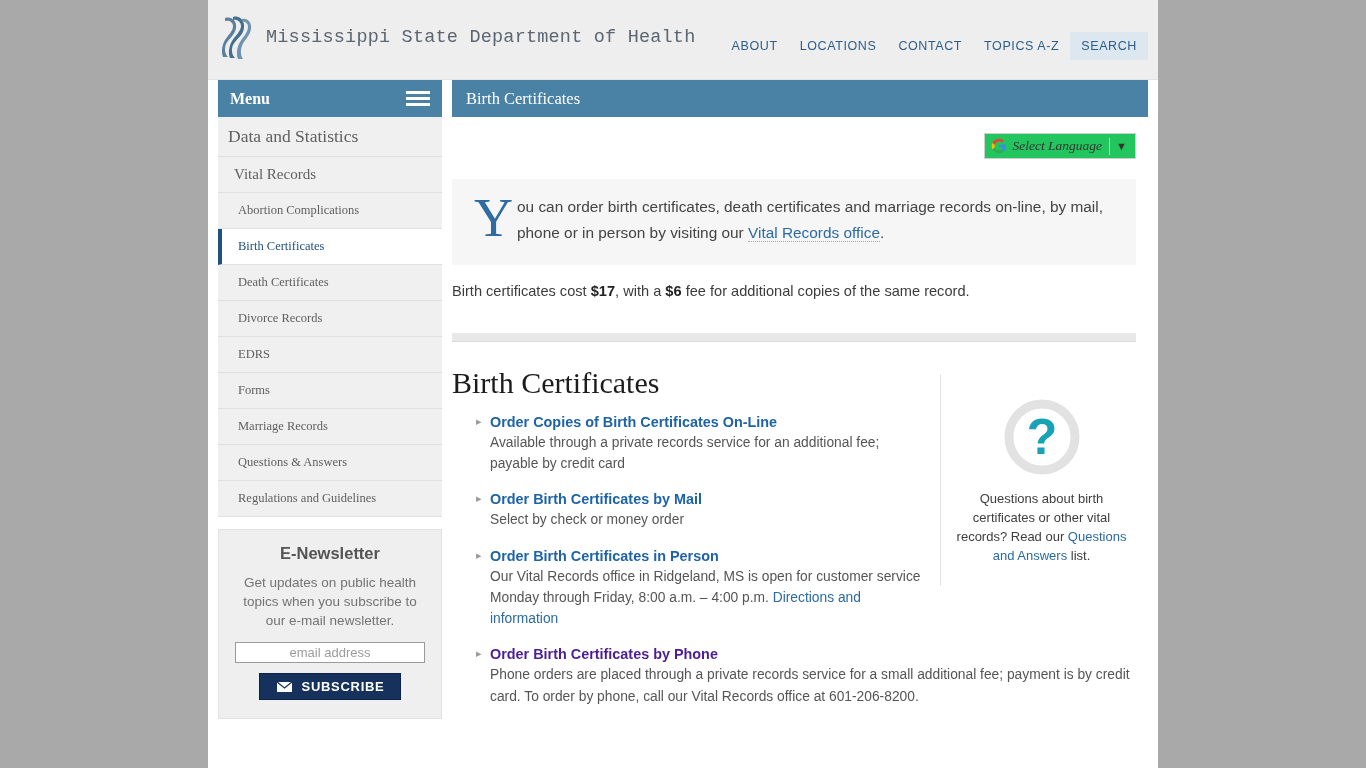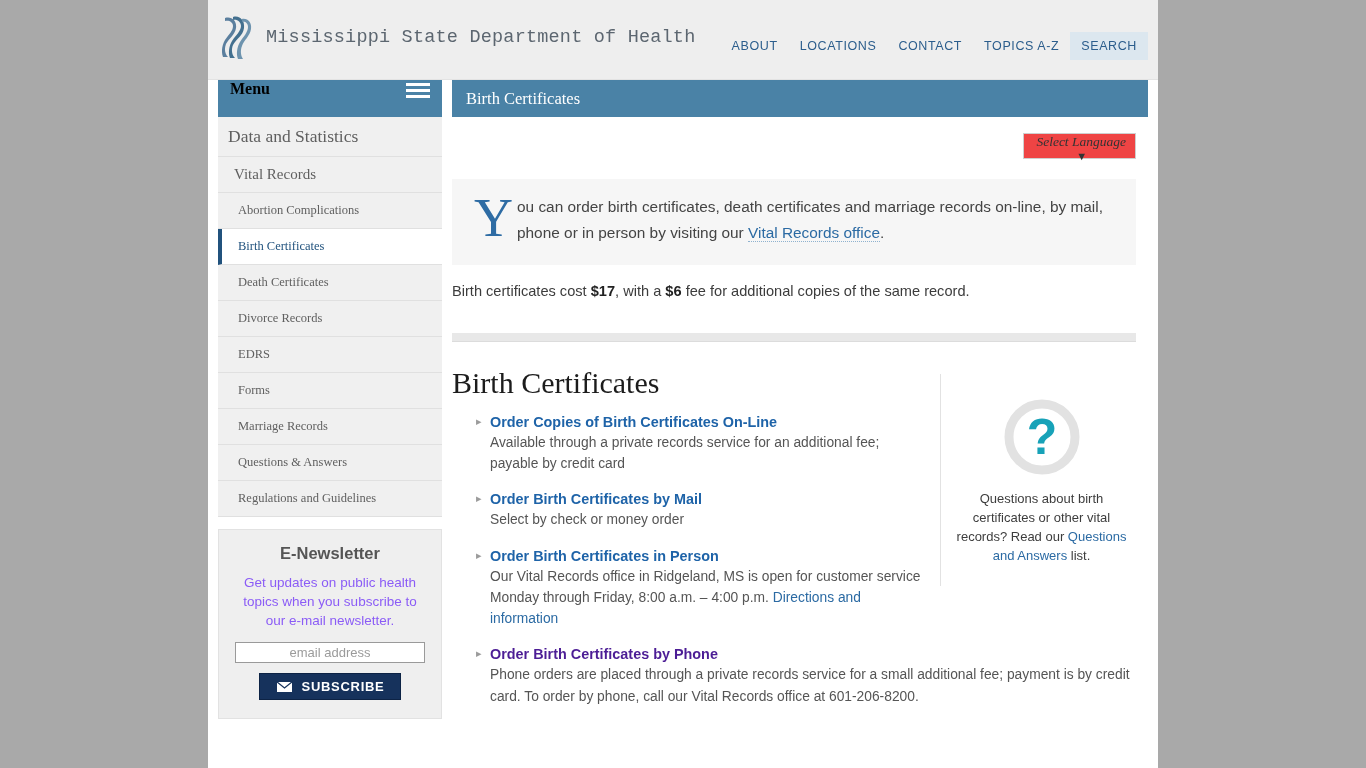--- a/index.html
+++ b/index.html
@@ -45,22 +45,22 @@
     padding: 7px 11px; display: block;
   }
   .top-nav a.is-active { background: #dce7ef; }
 
   
   .cols { display: flex; align-items: flex-start; }
 
   
   .sidebar { width: 244px; flex: none; padding: 0 10px 0 10px; }
   .menu-head {
-    background: #4a82a6; color: #000000;
-    height: 37px; display: flex; 
+    background: #4a82a6; color: #ffffff;
+    height: 37px; display: flex; align-items: center;
     justify-content: space-between; padding: 0 12px;
   }
   .menu-head .label {
     font-family: "Liberation Serif", serif;
     font-weight: bold; font-size: 16px;
   }
   .hamburger { width: 24px; display: block; }
   .hamburger span {
     display: block; height: 3px; background: #fff; margin: 3px 0;
   }
@@ -88,21 +88,21 @@
     margin-top: 12px; background: #efefef;
     border: 1px solid #e2e2e2;
     padding: 14px 16px 18px;
     text-align: center;
   }
   .newsletter h3 {
     font-size: 16.5px; color: #555; font-weight: bold;
     margin-bottom: 10px;
   }
   .newsletter p {
-    font-size: 13.5px; color: #8b5cf6; line-height: 1.42;
+    font-size: 13.5px; color: #737373; line-height: 1.42;
     margin-bottom: 12px;
   }
   .email-input {
     width: 100%; height: 21px;
     border: 1px solid #9a9a9a; background: #fff;
     font-size: 13px; color: #333; text-align: center;
     font-family: "Liberation Sans", sans-serif;
   }
   .email-input::placeholder { color: #9b9b9b; }
   .subscribe-btn {
@@ -125,23 +125,23 @@
   }
   .page-title-bar h1 {
     font-family: "Liberation Serif", serif;
     font-size: 16.5px; font-weight: normal;
   }
   .translate-row {
     display: flex; justify-content: flex-end;
     padding: 16px 12px 0 0;
   }
   .translate-widget {
-    border: 1px solid #cfcfcf; background: #ef4444;
+    border: 1px solid #cfcfcf; background: #22c55e;
     display: inline-flex; align-items: center;
-    height: 26px; padding: 0 2px 0 6px; flex-direction: column;
+    height: 26px; padding: 0 2px 0 6px;
   }
   .g-logo { width: 16px; height: 16px; display:block; }
   .translate-widget .txt {
     font-family: "Liberation Serif", serif;
     font-style: italic; font-size: 13.5px; color: #333;
     padding: 0 7px 0 6px;
   }
   .translate-widget .sep {
     width: 1px; height: 17px; background: #cfcfcf;
   }

